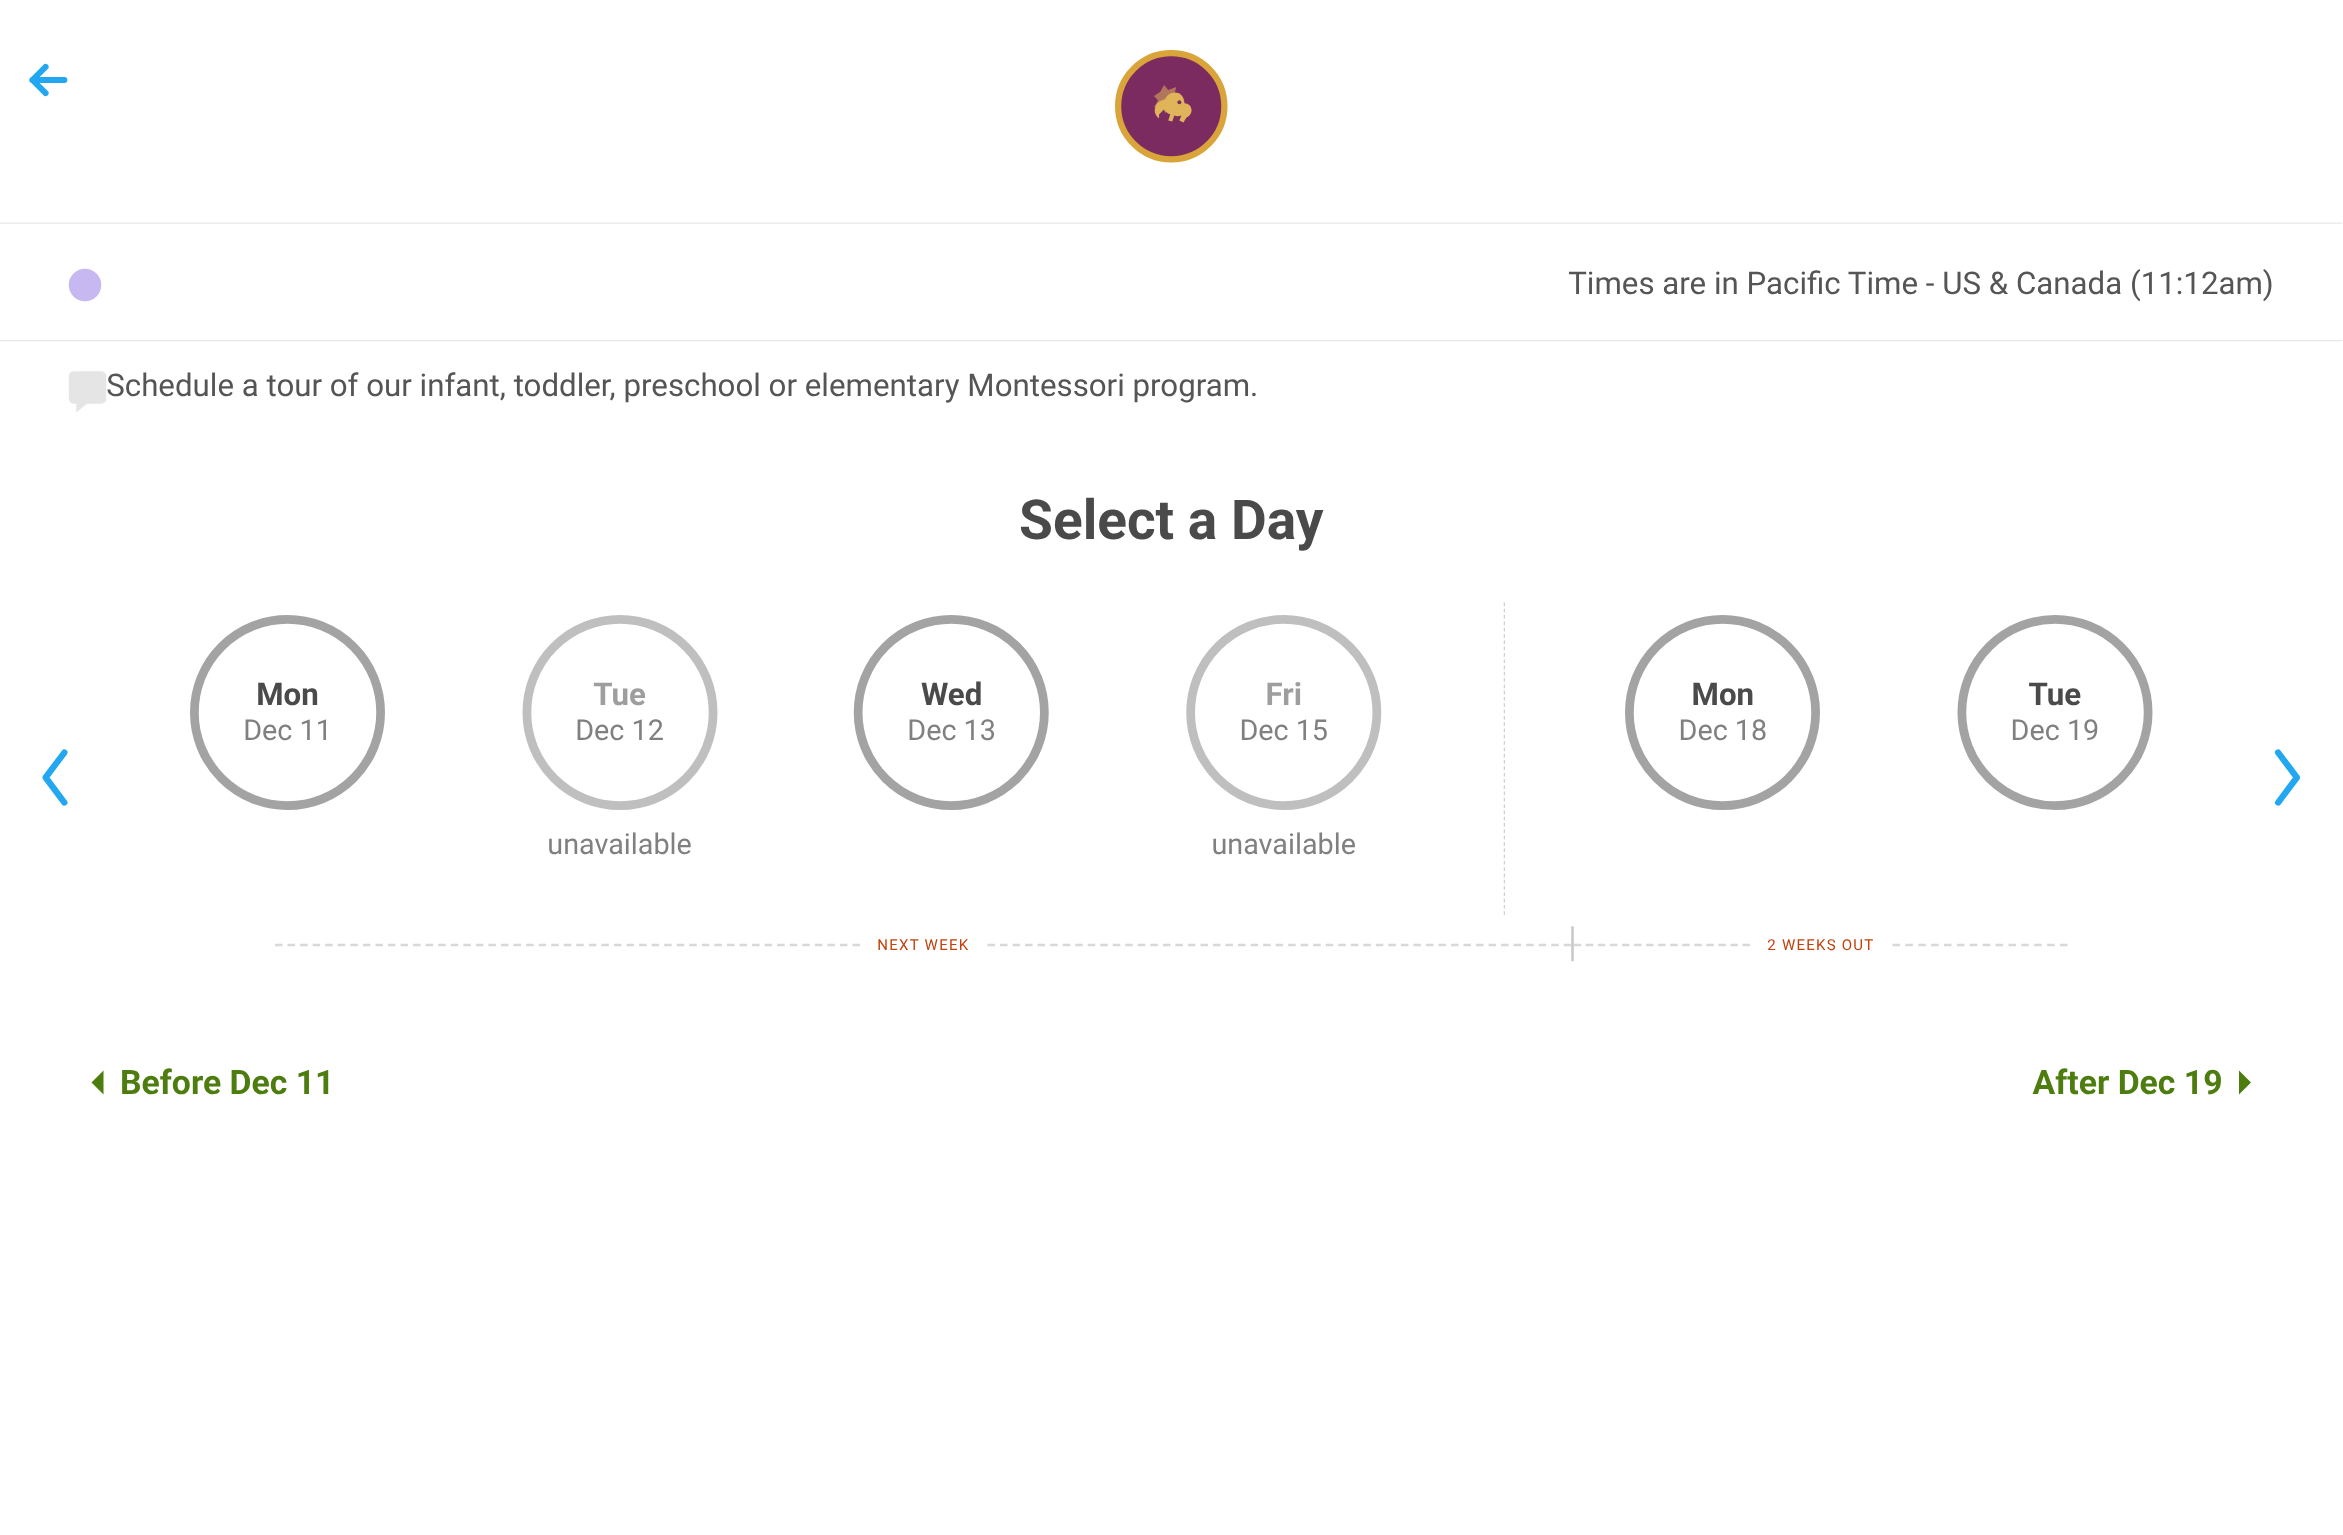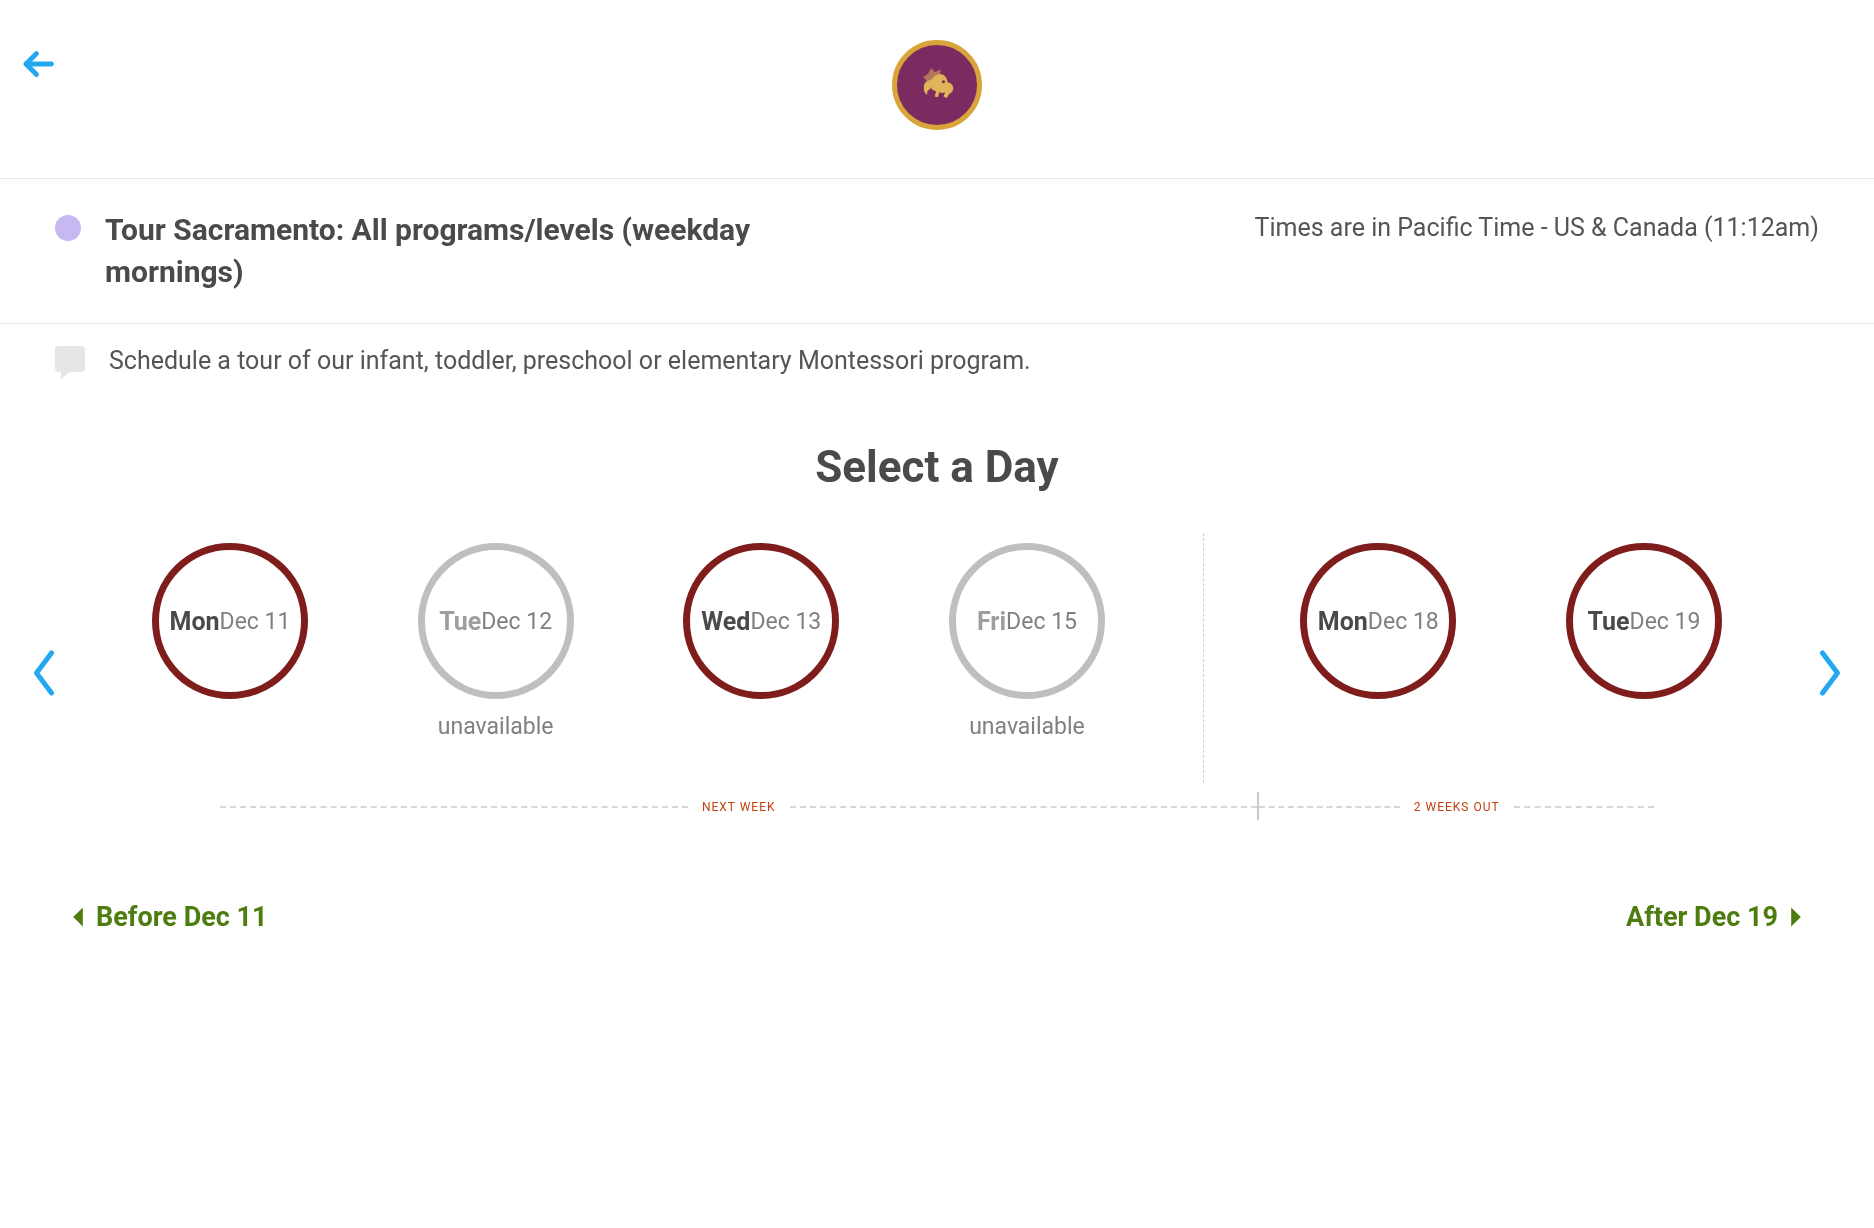--- a/index.html
+++ b/index.html
@@ -79,21 +79,21 @@
     max-width: 720px;
   }
   .tz {
     font-size: 25px;
     color: #555;
     white-space: nowrap;
     padding-top: 4px;
   }
   .desc-row {
     display: flex;
-    gap: 24px;
+    align-items: center;
     padding: 22px 55px 10px;
   }
   .chat-icon {
     width: 30px;
     height: 26px;
     background: #e5e5e5;
     border-radius: 4px;
     position: relative;
     flex-shrink: 0;
   }
@@ -157,23 +157,23 @@
   .day-cell {
     width: 180px;
     text-align: center;
     flex-shrink: 0;
   }
   .day-circle {
     width: 156px;
     height: 156px;
     margin: 0 auto 14px;
     border-radius: 50%;
-    border: 7px solid #7f1d1d;
-    display: flex;
-    flex-direction: row;
+    border: 7px solid #a3a3a3;
+    display: flex;
+    flex-direction: column;
     justify-content: center;
     align-items: center;
     cursor: pointer;
     background: #fff;
   }
   .day-circle.unavailable {
     border-color: #bfbfbf;
     cursor: default;
   }
   .dow { font-size: 25px; font-weight: 700; color: #4a4a4a; }
@@ -245,21 +245,20 @@
       <path d="M15 22l6-4 4-7 4 5 8-3-2 7 8 2-6 5 2 8-8-3-5 7-3-7-8 1 4-7-4-4z" opacity="0.55"></path>
     </svg>
   </div>
 </div>
 
 <hr class="section-divider">
 
 <div class="event-row">
   <div class="event-left">
     <div class="bullet"></div>
-    <div class="event-name">Tour Sacramento: All programs/levels (weekday mornings)</div>
   </div>
   <div class="tz">Times are in Pacific Time - US &amp; Canada (11:12am)</div>
 </div>
 
 <hr class="section-divider">
 
 <div class="desc-row">
   <div class="chat-icon"></div>
   <div class="desc-text">Schedule a tour of our infant, toddler, preschool or elementary Montessori program.</div>
 </div>

